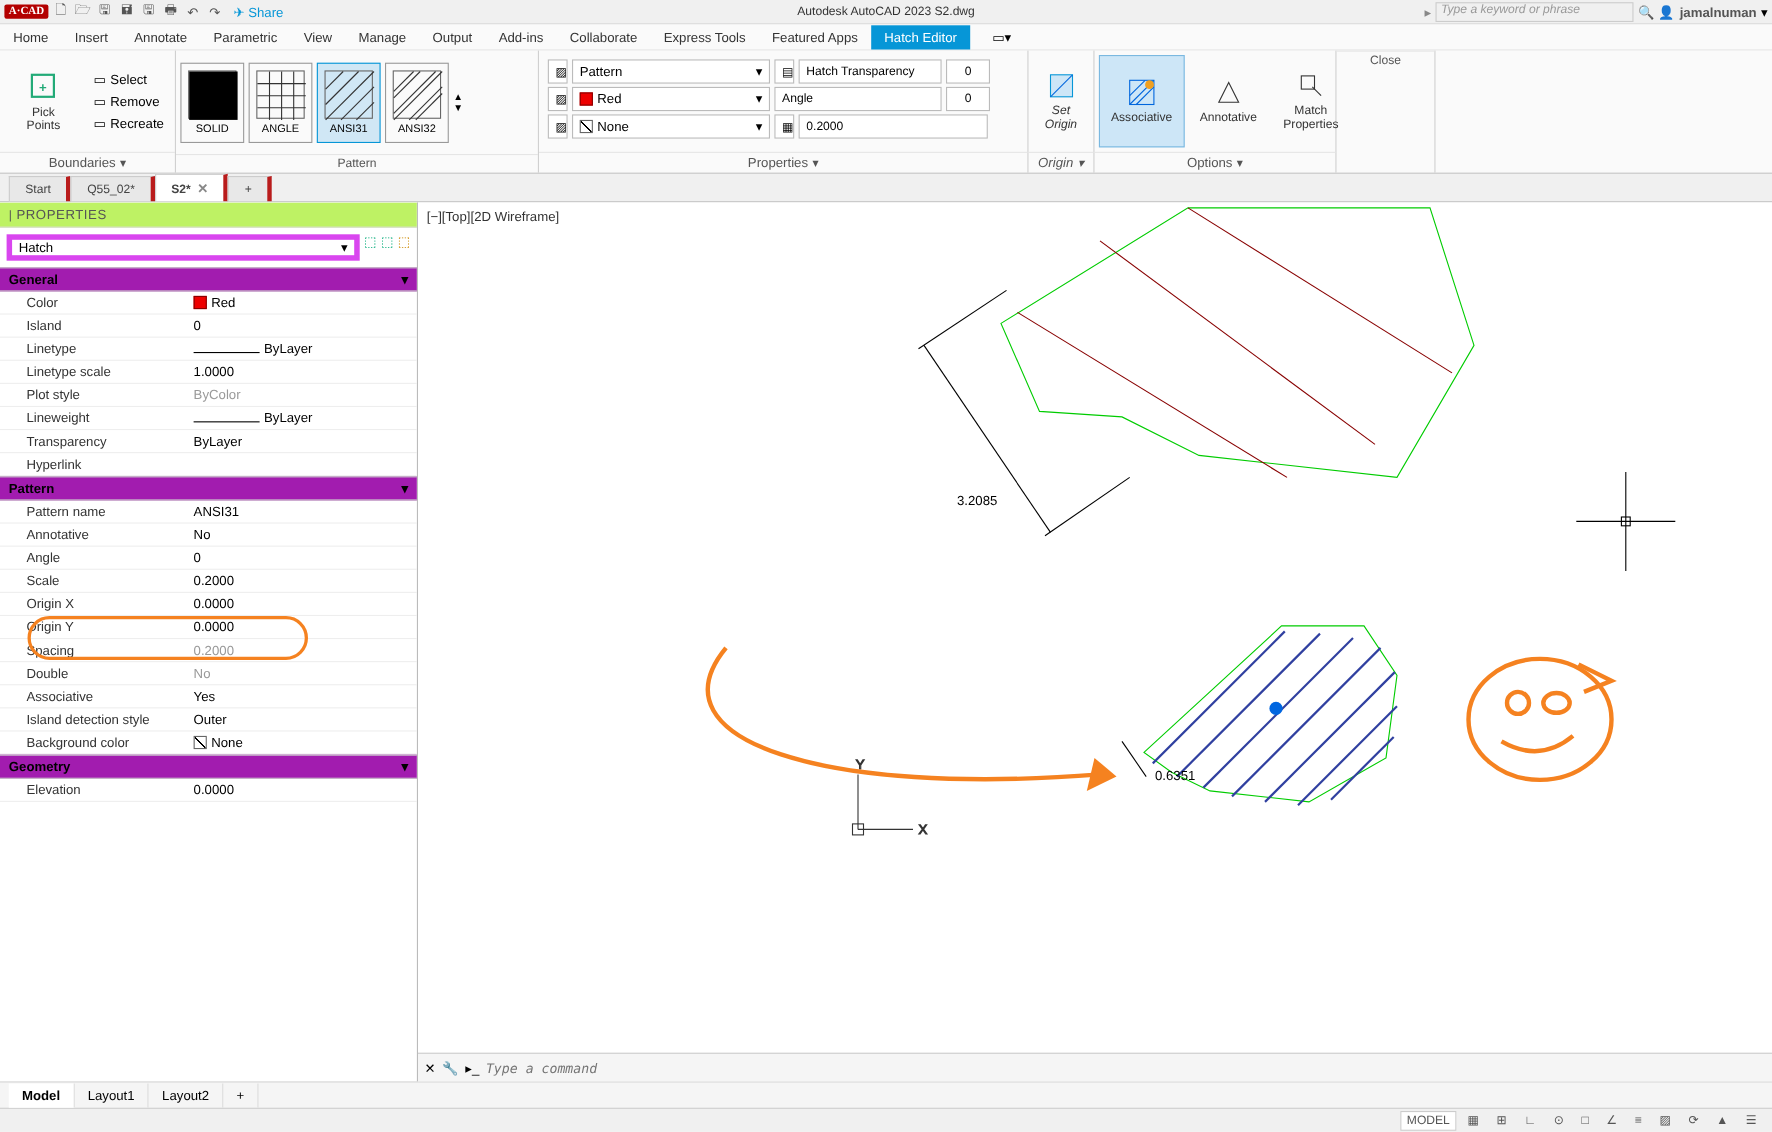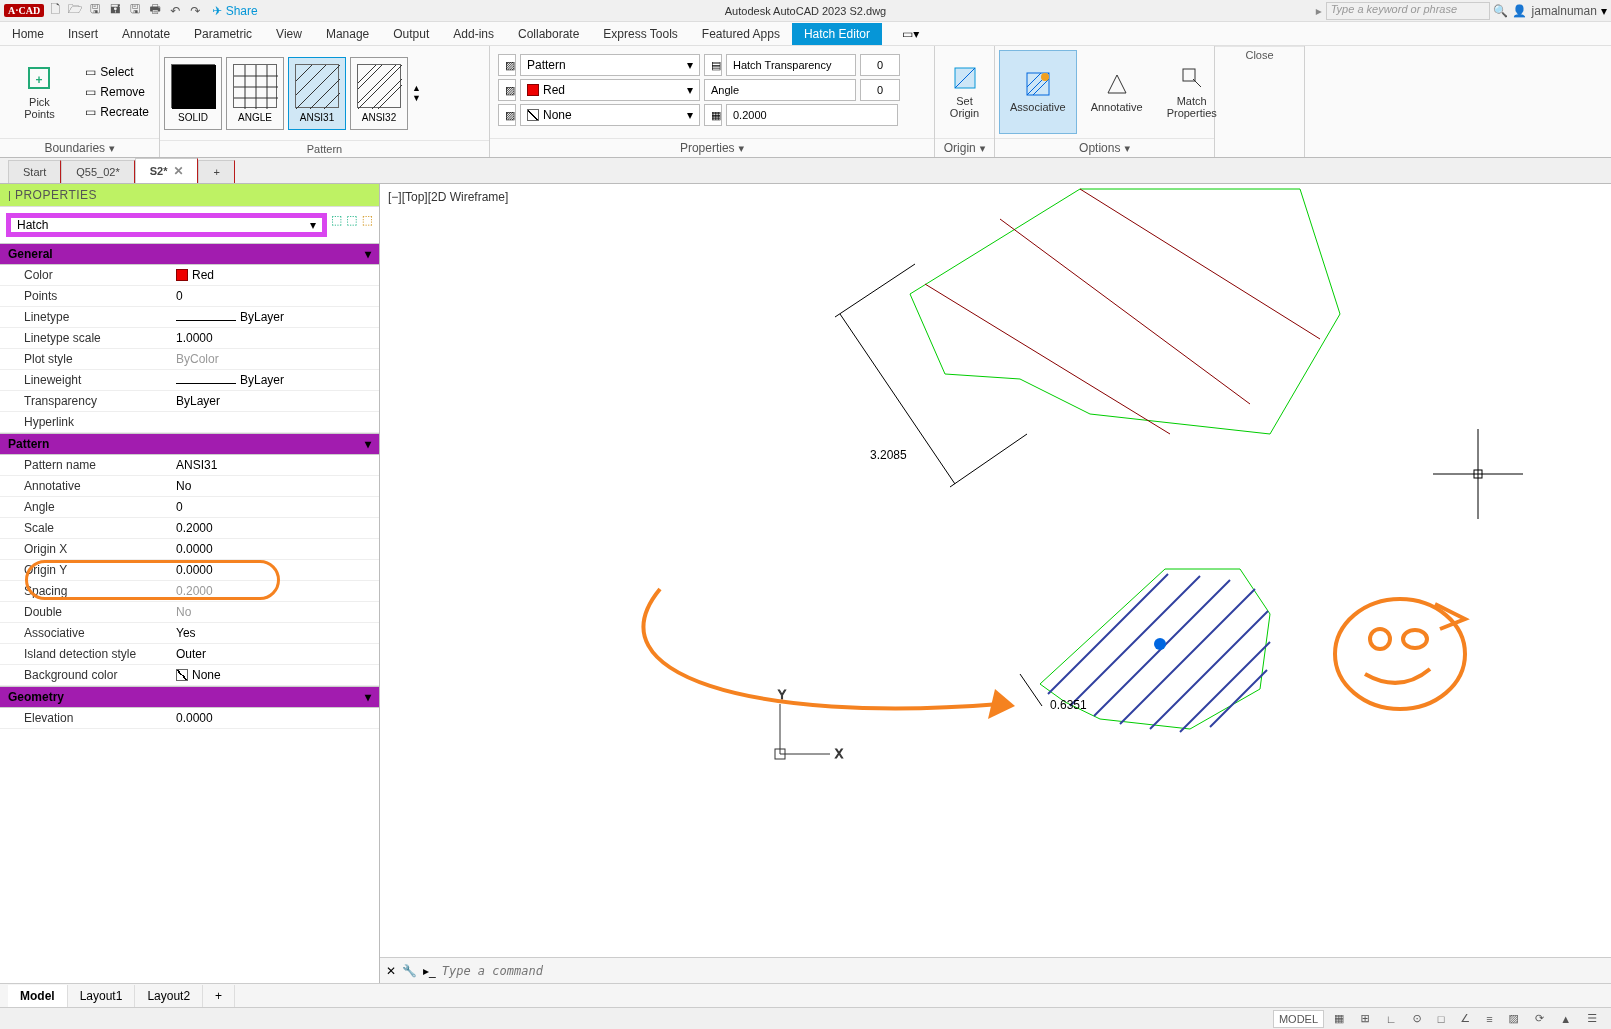--- a/index.html
+++ b/index.html
@@ -3,22 +3,22 @@
 <meta charset="utf-8">
 <style>
 * { margin: 0; padding: 0; box-sizing: border-box; font-family: "Segoe UI", Arial, sans-serif; font-size: 12px; }
 body { background: #fff; overflow: hidden; }
 .qat { height: 22px; background: #f0f0f0; display: flex; align-items: center; gap: 2px; padding: 0 4px; border-bottom: 1px solid #ddd; position: relative; }
 .qat .logo { background:#b30000; color:#fff; font-weight:bold; padding:1px 4px; font-size:10px; border-radius:2px;font-family:Liberation Serif, serif; }
 .qat .icon { width:18px; height:18px; display:flex; align-items:center; justify-content:center; color:#555; }
 .qat .share { color:#0696d7; margin-left:6px; }
 .qat .title { position:absolute; left:50%; transform:translateX(-50%); color:#333; font-size:11px; }
 .qat .right { margin-left:auto; display:flex; align-items:center; gap:4px; }
-.qat .search { width:164px; height:18px; border:1px solid #ccc; padding:0 4px; font-style:italic; color:#999; font-size:11px; }
-.qat .user { color:#555; }
+.qat .search { width:180px; height:18px; border:1px solid #ccc; padding:0 4px; font-style:italic; color:#999; font-size:11px; }
+.qat .user { color:#555;font-weight:bold; }
 .menubar { height:24px; background:#fafafa; display:flex; align-items:center; border-bottom:1px solid #e0e0e0; }
 .menubar .tab { padding:4px 12px; color:#333; cursor:pointer; }
 .menubar .tab.active { background:#0696d7; color:#fff; }
 .ribbon { height:112px; background:#fafafa; display:flex; border-bottom:1px solid #bbb; }
 .panel { border-right:1px solid #d0d0d0; display:flex; flex-direction:column; }
 .panel-body { flex:1; display:flex; padding:4px; gap:4px; }
 .panel-title { text-align:center; font-size:11px; color:#555; padding:2px 0; border-top:1px solid #e5e5e5; display:flex; justify-content:center; align-items:center; gap:4px; }
 .big-btn { display:flex; flex-direction:column; align-items:center; justify-content:center; padding:4px 10px; gap:4px; }
 .big-btn .lbl { font-size:11px; color:#333; text-align:center; }
 .big-btn.active { background:#cde6f7; border:1px solid #7ab8e0; }
@@ -26,21 +26,21 @@
 .small-btn { display:flex; align-items:center; gap:4px; padding:2px 6px; }
 .swatch-box { border:1px solid #999; display:flex; flex-direction:column; align-items:center; padding:6px; gap:4px; }
 .swatch { width:44px; height:44px; border:1px solid #666; }
 .swatch-lbl { font-size:10px; }
 .swatch-box.sel { background:#d0e7f5; border:1px solid #0696d7; }
 .prop-rows { display:flex; flex-direction:column; gap:3px; padding:4px; }
 .prop-row { display:flex; align-items:center; gap:4px; }
 .prop-row .dd { border:1px solid #bbb; background:#fff; height:22px; display:flex; align-items:center; padding:0 6px; gap:4px; font-size:11px; flex:0 0 auto;}
 .prop-row .fld { border:1px solid #bbb; background:#fff; height:22px; padding:0 6px; font-size:11px; text-align:center; }
 .doc-tabs { height:26px; background:#f0f0f0; display:flex; align-items:flex-end; border-bottom:1px solid #bbb; padding-left:8px; gap:0; }
-.doc-tab { padding:5px 14px; background:#e8e8e8; border-top:1px solid #ccc; border-left:1px solid #ccc; border-right:1px solid #b91c1c; font-size:11px; color:#444; position:relative; }
+.doc-tab { padding:5px 14px; background:#e8e8e8; border-top:1px solid #ccc; border-left:1px solid #ccc; border-right:4px solid #b91c1c; font-size:11px; color:#444; position:relative; }
 .doc-tab.active { background:#fff; font-weight:600; }
 .doc-tab .x { margin-left:6px; color:#888; }
 .main { display:flex; height:calc(100vh - 22px - 24px - 112px - 26px - 24px - 22px); }
 .properties { width:380px; border-right:1px solid #bbb; background:#fff; overflow-y:auto; }
 .prop-head { background:#bef264; padding:4px 8px; font-size:11px; color:#555; border-bottom:1px solid #ddd; letter-spacing:0.5px; }
 .prop-sel { padding:6px; display:flex; gap:4px; }
 .prop-sel .sel { flex:1; border:5px solid #d946ef; height:24px; padding:0 6px; display:flex; align-items:center; }
 .grp { background:#a21caf; padding:3px 8px; font-weight:600; font-size:12px; display:flex; justify-content:space-between; border-top:1px solid #ccc; border-bottom:1px solid #ccc; }
 .kv { display:flex; border-bottom:1px solid #eee; font-size:12px; }
 .kv .k { width:170px; padding:3px 4px 3px 24px; color:#333; }
@@ -216,21 +216,21 @@
               <span style="margin-left:auto">▾</span>
             </div>
           <div class="dd" style="width:18px;">▦</div>
           <input class="fld" style="width: 172px; text-align: left;" value="0.2000">
         </div>
       </div>
     </div>
     <div class="panel-title"><span>Properties</span> ▾</div>
   </div>
 
-  <div class="panel" style="width:60px;">
+  <div class="panel" style="width:60px;font-style:italic;">
     <div class="panel-body">
         <div class="big-btn">
           <svg width="26" height="26">
             <rect x="3" y="3" width="20" height="20" fill="#cde6f7" stroke="#0696d7"></rect>
             <line x1="3" y1="23" x2="23" y2="3" stroke="#06d"></line>
           </svg>
           <span class="lbl">Set Origin</span>
         </div>
       </div>
     <div class="panel-title"><span>Origin</span> ▾</div>
@@ -293,21 +293,21 @@
           <span>▾</span>
         </div>
         <div class="kv">
           <div class="k">Color</div>
           <div class="v">
             <span class="red-sq"></span>
             <span>Red</span>
           </div>
         </div>
         <div class="kv">
-          <div class="k">Points</div>
+          <div class="k">Island</div>
           <div class="v">
             <span>0</span>
           </div>
         </div>
         <div class="kv">
           <div class="k">Linetype</div>
           <div class="v">
             <span style="flex:0 0 60px;border-top:1px solid #000;margin-top:7px;"></span>
             <span>ByLayer</span>
           </div>

